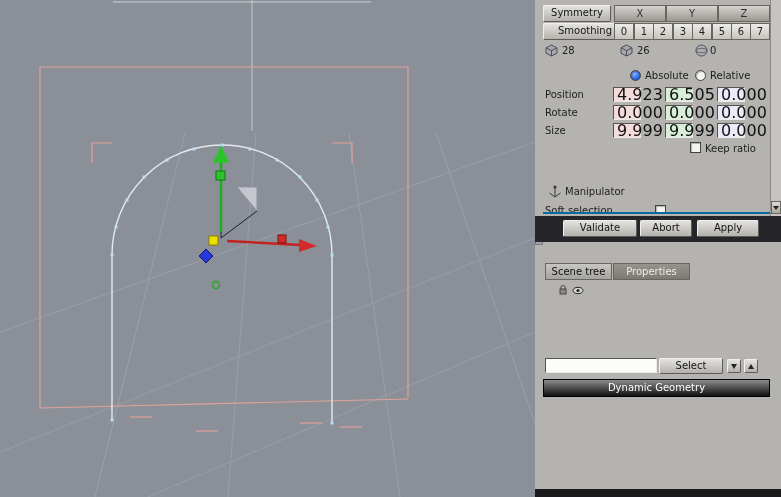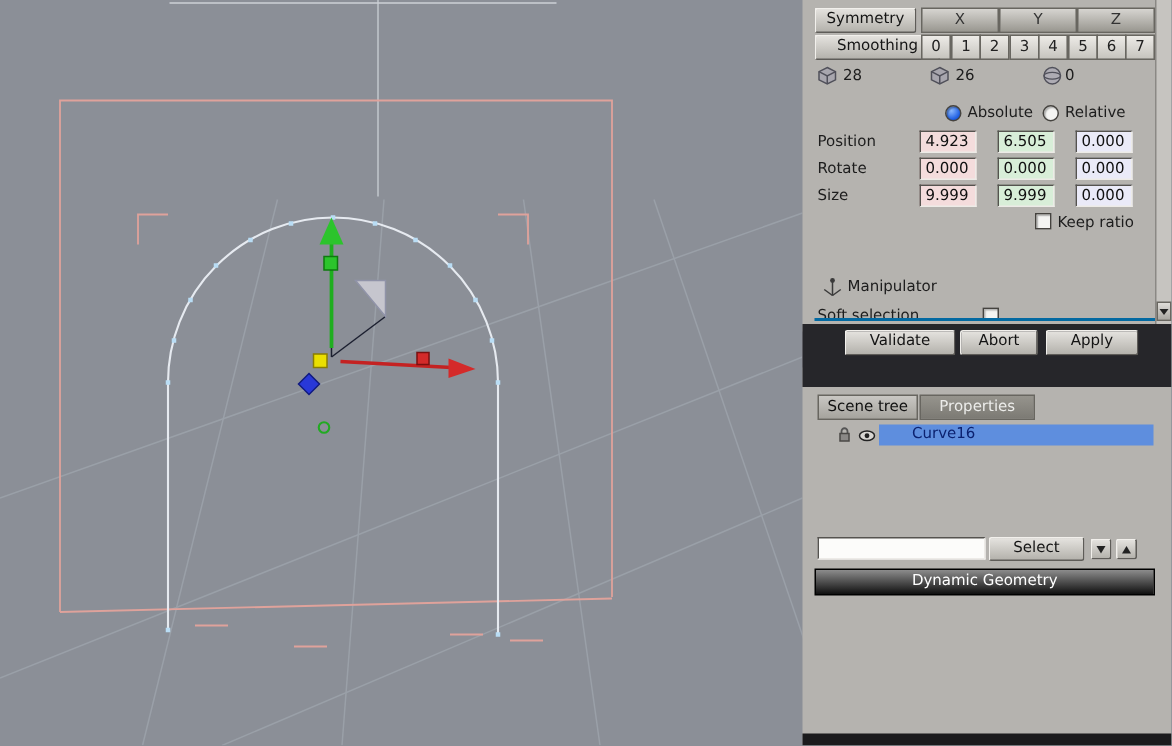--- a/index.html
+++ b/index.html
@@ -12,31 +12,31 @@
 
   
   .right-panel { position:absolute; left:535px; top:0; width:246px; height:497px; background:#b5b3af; }
 
   .bevel { background:linear-gradient(#e4e2de,#b4b2ac); border:1px solid; border-color:#f2f0ec #5e5c58 #5e5c58 #f2f0ec; border-radius:2px; text-align:center; color:#141414; position:absolute; line-height:14px; font-size:10px; cursor:default; }
 
   .props { position:absolute; left:8px; top:0; width:227px; height:214px; overflow:hidden; background:#b5b3af; border-bottom:2px solid #0369a1; }
   .colhdr { position:absolute; top:5px; width:52px; height:17px; background:linear-gradient(#d6d4d0,#999790); border:1px solid #686660; text-align:center; line-height:15px; color:#333; }
   .numbtn { position:absolute; top:23px; width:20px; height:17px; background:linear-gradient(#edebe7,#c6c4be); border:1px solid #686660; text-align:center; line-height:15px; color:#222; }
   .lbl { position:absolute; color:#1d1d1d; white-space:nowrap; }
-  .field { position:absolute; width:38px; height:15px; border:1px solid; border-color:#55534f #edebe7 #edebe7 #55534f; font-size:10px; line-height:13px; padding-left:3px; color:#111; }
+  .field { position:absolute; width:28px; height:15px; border:1px solid; border-color:#55534f #edebe7 #edebe7 #55534f; font-size:16px; line-height:13px; padding-left:3px; color:#111; }
   .fx { background:#f4dcdc; } .fy { background:#d8eed8; } .fz { background:#eaeaf8; }
   .radio { position:absolute; width:11px; height:11px; border-radius:50%; background:#f4f4f2; border:1px solid #45433f; box-shadow:inset 1px 1px 1px rgba(0,0,0,.28); }
   .radio.on { background:radial-gradient(circle at 35% 30%, #8cbaff, #1a5ae0 72%); }
   .checkbox { position:absolute; width:11px; height:11px; background:#f4f4f2; border:1px solid #45433f; box-shadow:inset 1px 1px 1px rgba(0,0,0,.28); }
   .cicon { position:absolute; }
 
   .vscroll { position:absolute; left:235px; top:0; width:11px; height:216px; background:#c6c4c0; border-left:1px solid #8a8884; }
   .scroll-btn { position:absolute; left:0; bottom:2px; width:10px; height:13px; background:linear-gradient(#dedcd8,#a8a6a0); border:1px solid #686660; display:flex; align-items:center; justify-content:center; }
 
-  .action-strip { position:absolute; left:0; top:216px; width:246px; height:42px; background:#26262a; }
+  .action-strip { position:absolute; left:0; top:216px; width:246px; height:26px; background:#26262a; }
   .action-btn { top:4px; height:17px; }
 
   .dark-header { position:absolute; left:8px; width:227px; height:18px; background:linear-gradient(#8c8c8c,#101010); border:1px solid #000; color:#fff; text-align:center; line-height:16px; }
 
   .tab { position:absolute; top:263px; height:17px; text-align:center; line-height:16px; border:1px solid #686660; }
   .tab.active { background:linear-gradient(#c9c7c3,#a5a39d); color:#101010; }
   .tab.inactive { background:linear-gradient(#96948d,#7c7a74); color:#ececea; }
 
   .scene-list { position:absolute; left:8px; top:281px; width:227px; height:76px; }
   .tree-row { position:absolute; left:0; width:227px; height:15px; }
@@ -233,21 +233,20 @@
               <path d="M3 5 V3.5 A2 2 0 0 1 7 3.5 V5" fill="none" stroke="#555" stroke-width="1.2"></path>
               <rect x="2" y="5" width="6" height="5" fill="#8a8886" stroke="#4a4846"></rect>
             </svg>
         </span>
         <span class="tree-icon" style="left:29px;top:3px;">
           <svg width="12" height="9">
               <ellipse cx="6" cy="4.5" rx="5" ry="3.2" fill="#d8d6d2" stroke="#222"></ellipse>
               <circle cx="6" cy="4.5" r="1.6" fill="#222"></circle>
             </svg>
         </span>
-        <span class="tree-label">Curve16</span>
       </div>
     </div>
 
     <input class="filter-input" value="" style="">
     <div class="bevel" style="left:124px;top:358px;width:64px;height:16px;">Select</div>
     <div class="bevel mini" style="left:192px;top:359px;">
       <span class="tri-down"></span>
     </div>
     <div class="bevel mini" style="left:209px;top:359px;">
       <span class="tri-up"></span>

